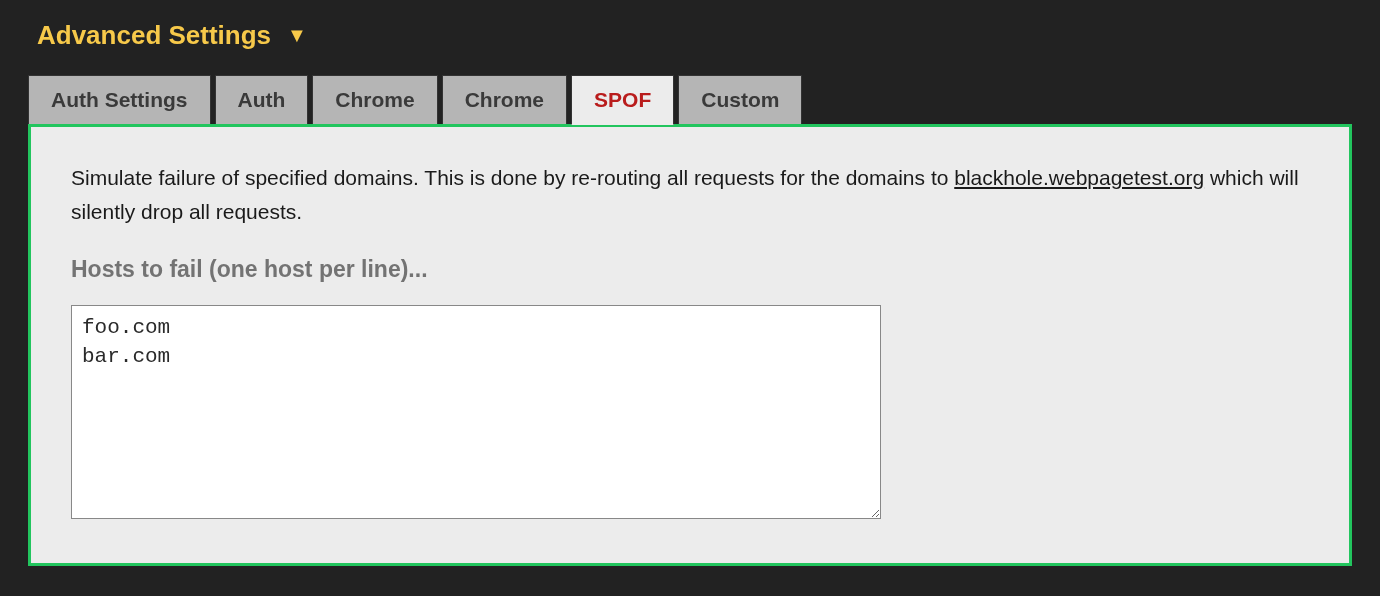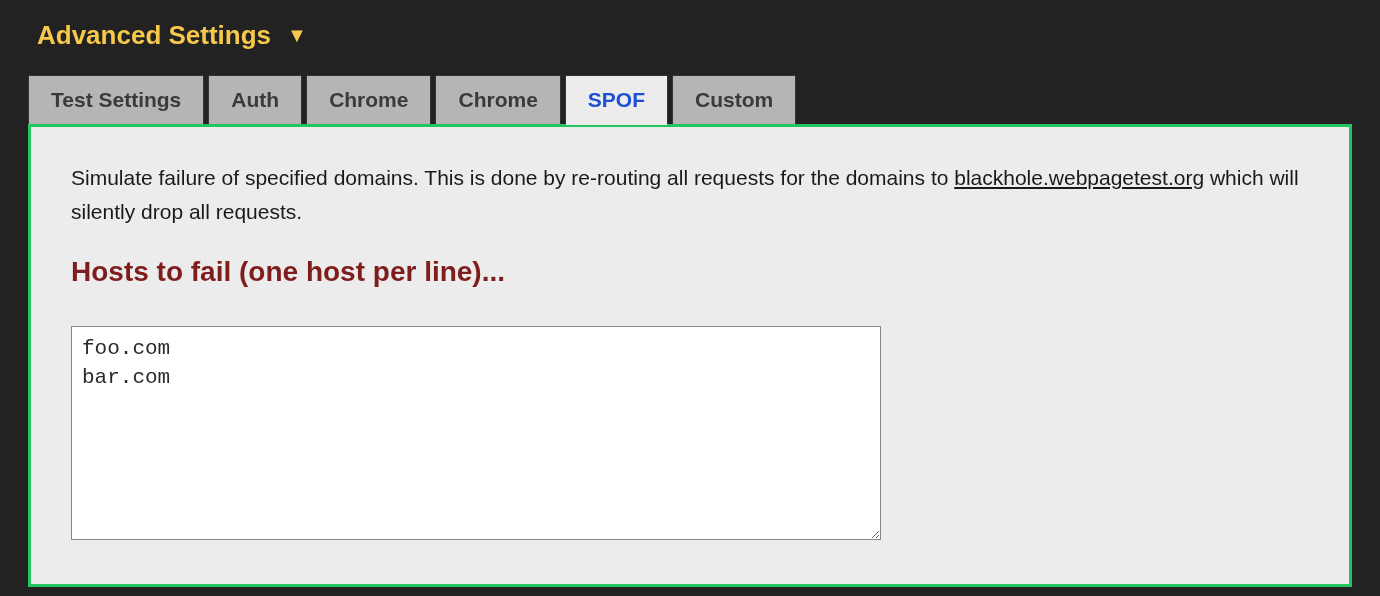--- a/index.html
+++ b/index.html
@@ -40,21 +40,21 @@
       border: 1px solid #333;
       padding: 12px 22px;
       color: #3a3a3a;
       font-size: 21px;
       font-weight: bold;
       cursor: pointer;
     }
     .tab.active {
       background: #ececec;
       border-bottom: 1px solid #ececec;
-      color: #1d4ed8;
+      color: #b91c1c;
       position: relative;
       z-index: 2;
     }
     .panel {
       background: #ececec;
       border: 3px solid #22c55e;
       margin-top: -1px;
       padding: 34px 40px 40px 40px;
       position: relative;
       z-index: 1;
@@ -63,24 +63,24 @@
       font-size: 21px;
       color: #1a1a1a;
       line-height: 1.6;
       margin-bottom: 28px;
     }
     .description .link {
       text-decoration: underline;
       cursor: pointer;
     }
     .field-label {
-      font-size: 28px;
+      font-size: 23px;
       font-weight: bold;
-      color: #7f1d1d;
-      margin-bottom: 38px;
+      color: #737373;
+      margin-bottom: 22px;
     }
     .hosts-textarea {
       width: 810px;
       height: 214px;
       border: 1px solid #888;
       background: #fff;
       padding: 8px 10px;
       font-size: 21px;
       font-family: Liberation Mono, monospace;
       color: #2a2a2a;
@@ -90,21 +90,21 @@
   </style>
 </head>
 <body>
 
 <div class="header">
   <span class="header-title">Advanced Settings</span>
   <span class="header-icon">▼</span>
 </div>
 
 <div class="tabs">
-  <div class="tab"><span>Test Settings</span></div>
+  <div class="tab"><span>Auth Settings</span></div>
   <div class="tab"><span>Auth</span></div>
   <div class="tab"><span>Chrome</span></div>
   <div class="tab"><span>Chrome</span></div>
   <div class="tab active"><span>SPOF</span></div>
   <div class="tab"><span>Custom</span></div>
 </div>
 
 <div class="panel">
   <p class="description">
     <span>Simulate failure of specified domains. This is done by re-routing all requests for the domains to </span><span class="link">blackhole.webpagetest.org</span><span> which will silently drop all requests.</span>

